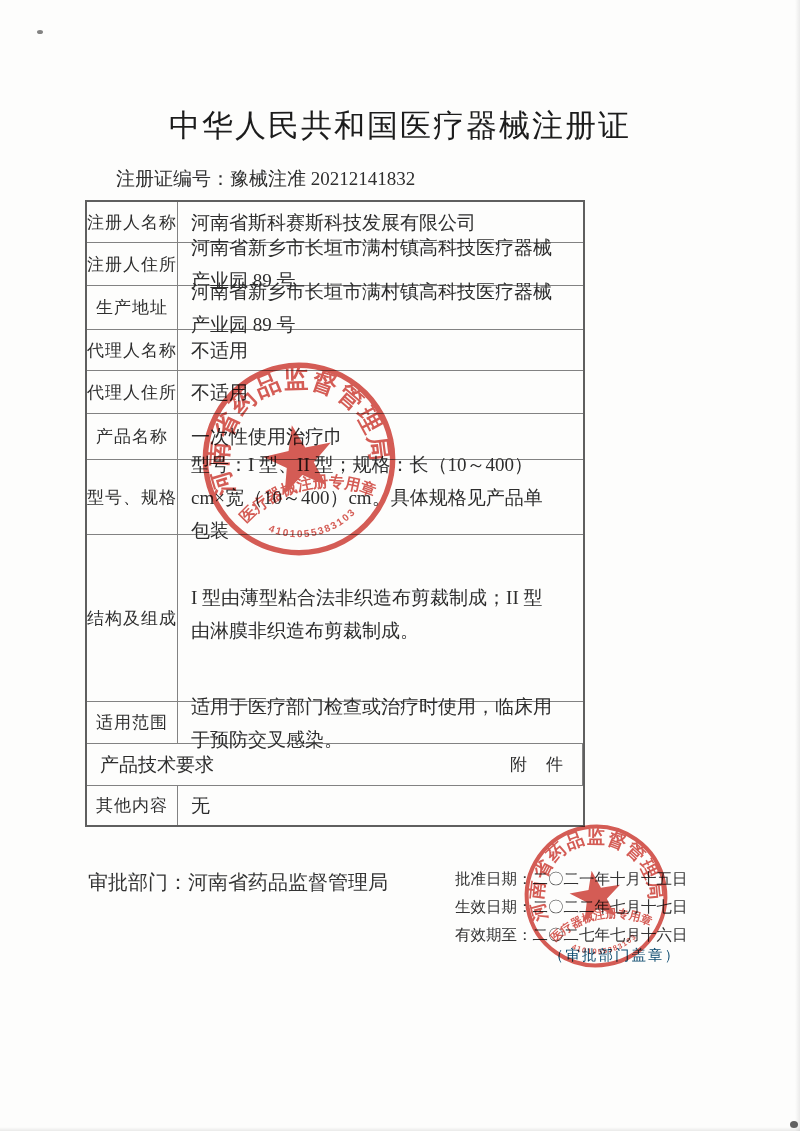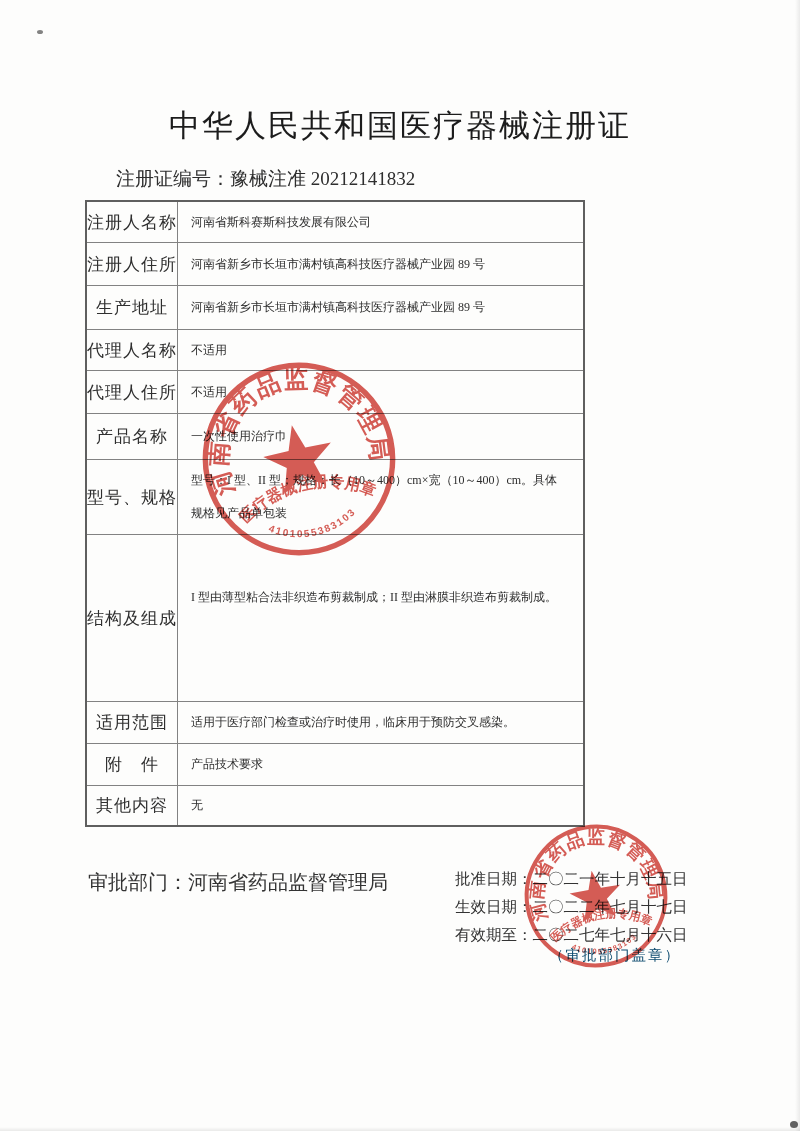--- a/index.html
+++ b/index.html
@@ -28,21 +28,21 @@
   .row{display:flex;box-sizing:border-box;}
   .row + .row{border-top:1px solid #828282;}
   .cell{box-sizing:border-box;}
   .label{
     width:91px;flex:0 0 91px;border-right:1px solid #828282;
     display:flex;align-items:center;justify-content:center;
     font-size:17px;color:#2f2f2f;letter-spacing:1px;text-align:center;
   }
   .value{
     flex:1 1 auto;display:flex;align-items:center;
-    padding:2px 24px 2px 13px;font-size:12px;line-height:33px;color:#2d2d2d;
+    padding:2px 24px 2px 13px;font-size:19px;line-height:33px;color:#2d2d2d;
   }
 
   .dept-line{position:absolute;left:88px;top:869px;font-size:20px;color:#333;}
   .dates{position:absolute;left:455px;top:865px;font-size:15.5px;color:#333;}
   .date-line{height:28px;line-height:28px;text-align:center;}
   .seal-note{position:absolute;left:549px;top:946px;font-size:14.5px;letter-spacing:2px;color:#0c4a6e;}
 
   .stamp{position:absolute;mix-blend-mode:multiply;opacity:.85;pointer-events:none;z-index:10;}
   .stamp-a{left:199px;top:359px;width:200px;height:200px;transform:rotate(-12deg);}
   .stamp-b{left:522px;top:822px;width:148px;height:148px;transform:rotate(-10deg);}
@@ -94,22 +94,22 @@
     </div>
     <div class="row" style="height:167px">
       <div class="cell label">结构及组成</div>
       <div class="cell value" style="align-items:flex-start;padding-top:46px">I 型由薄型粘合法非织造布剪裁制成；II 型由淋膜非织造布剪裁制成。</div>
     </div>
     <div class="row" style="height:42px">
       <div class="cell label">适用范围</div>
       <div class="cell value">适用于医疗部门检查或治疗时使用，临床用于预防交叉感染。</div>
     </div>
     <div class="row" style="height:42px">
+      <div class="cell value">产品技术要求</div>
       <div class="cell label">附　件</div>
-      <div class="cell value">产品技术要求</div>
     </div>
     <div class="row" style="height:40px">
       <div class="cell label">其他内容</div>
       <div class="cell value">无</div>
     </div>
   </div>
 
   <div class="dept-line">
     <span>审批部门：</span><span>河南省药品监督管理局</span>
   </div>

